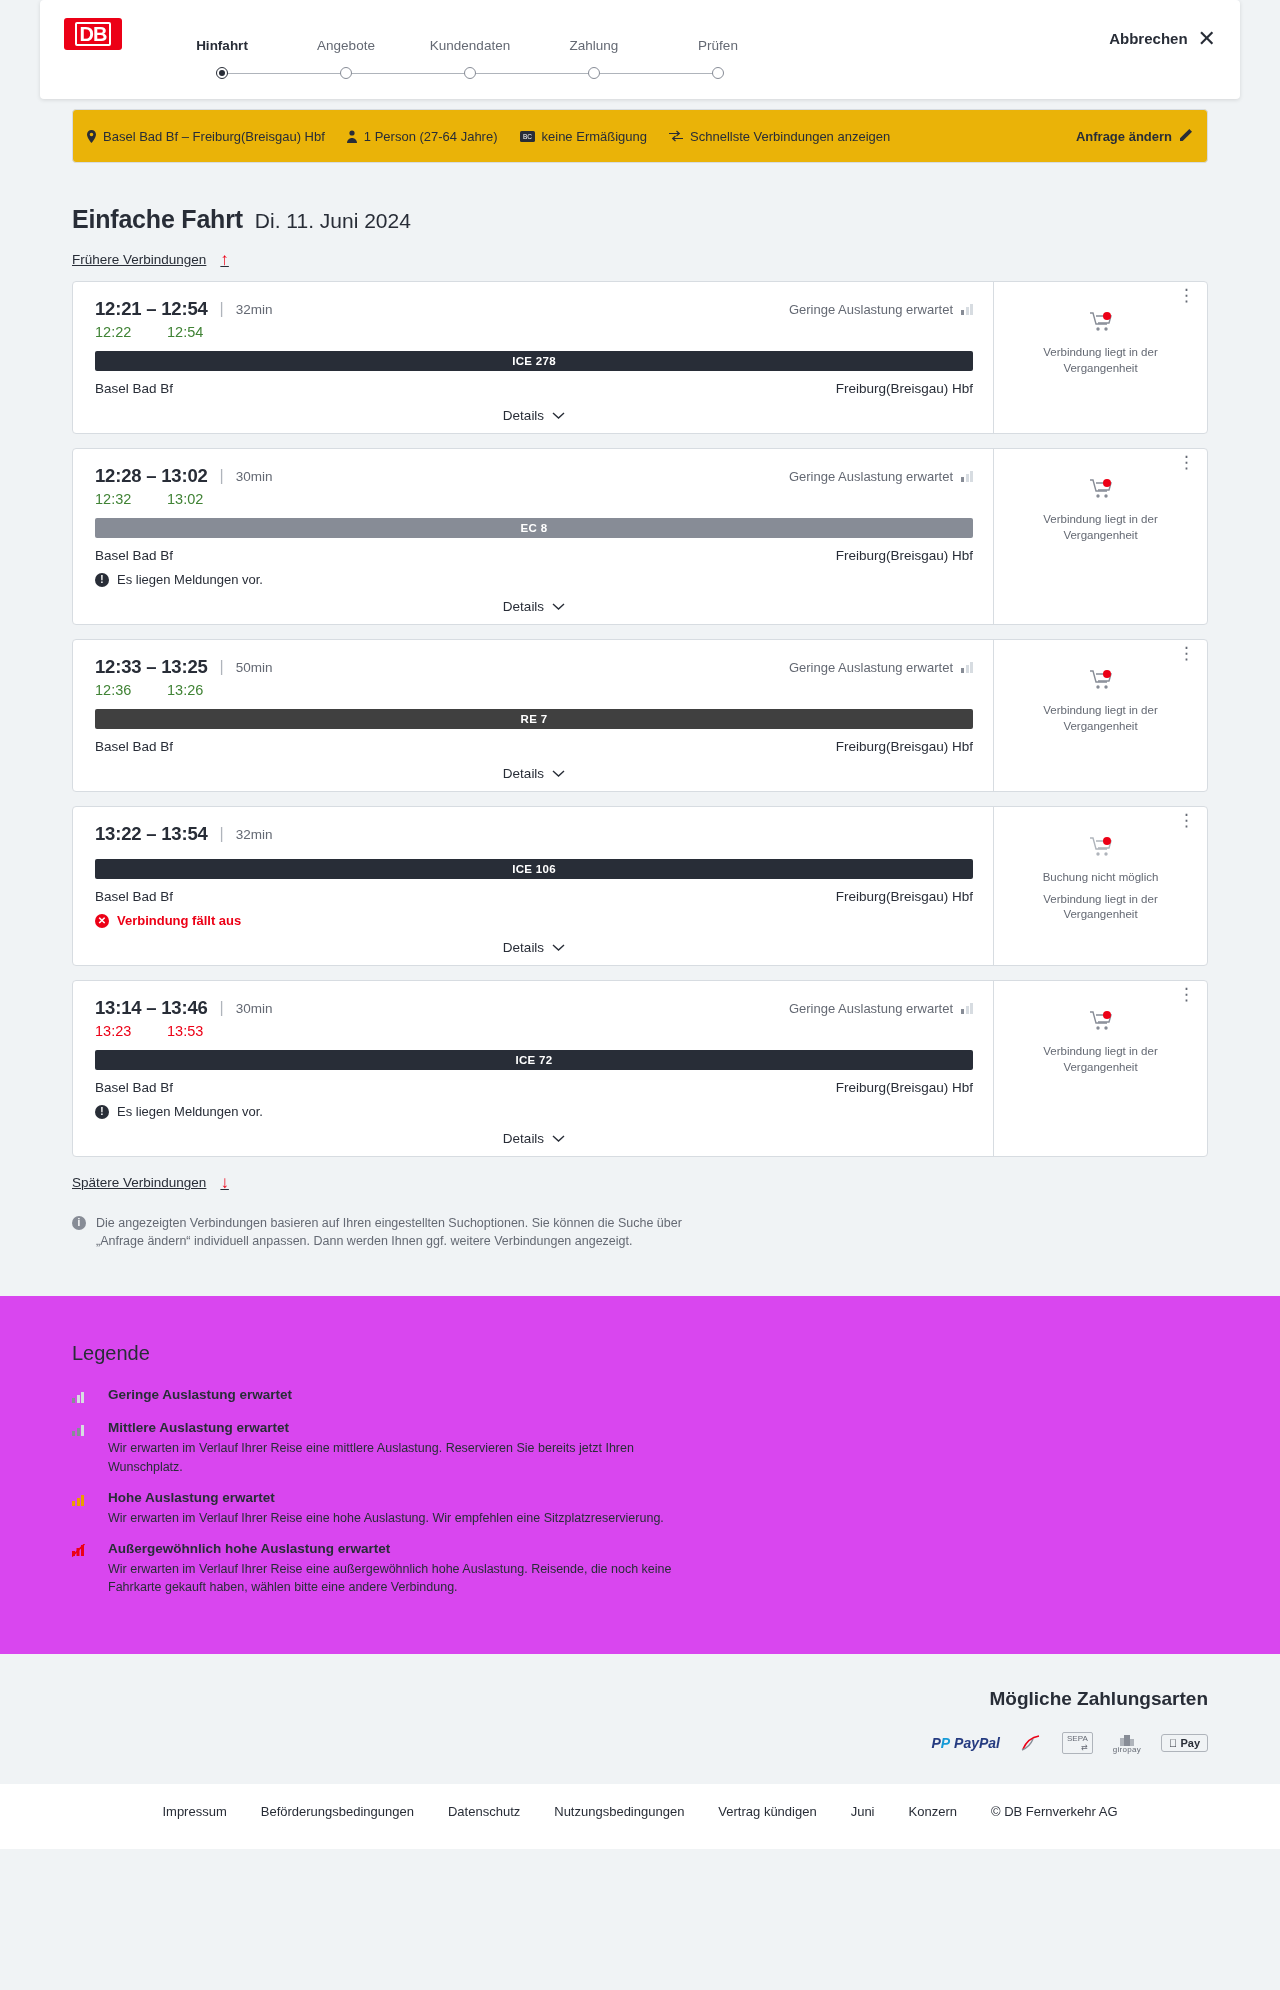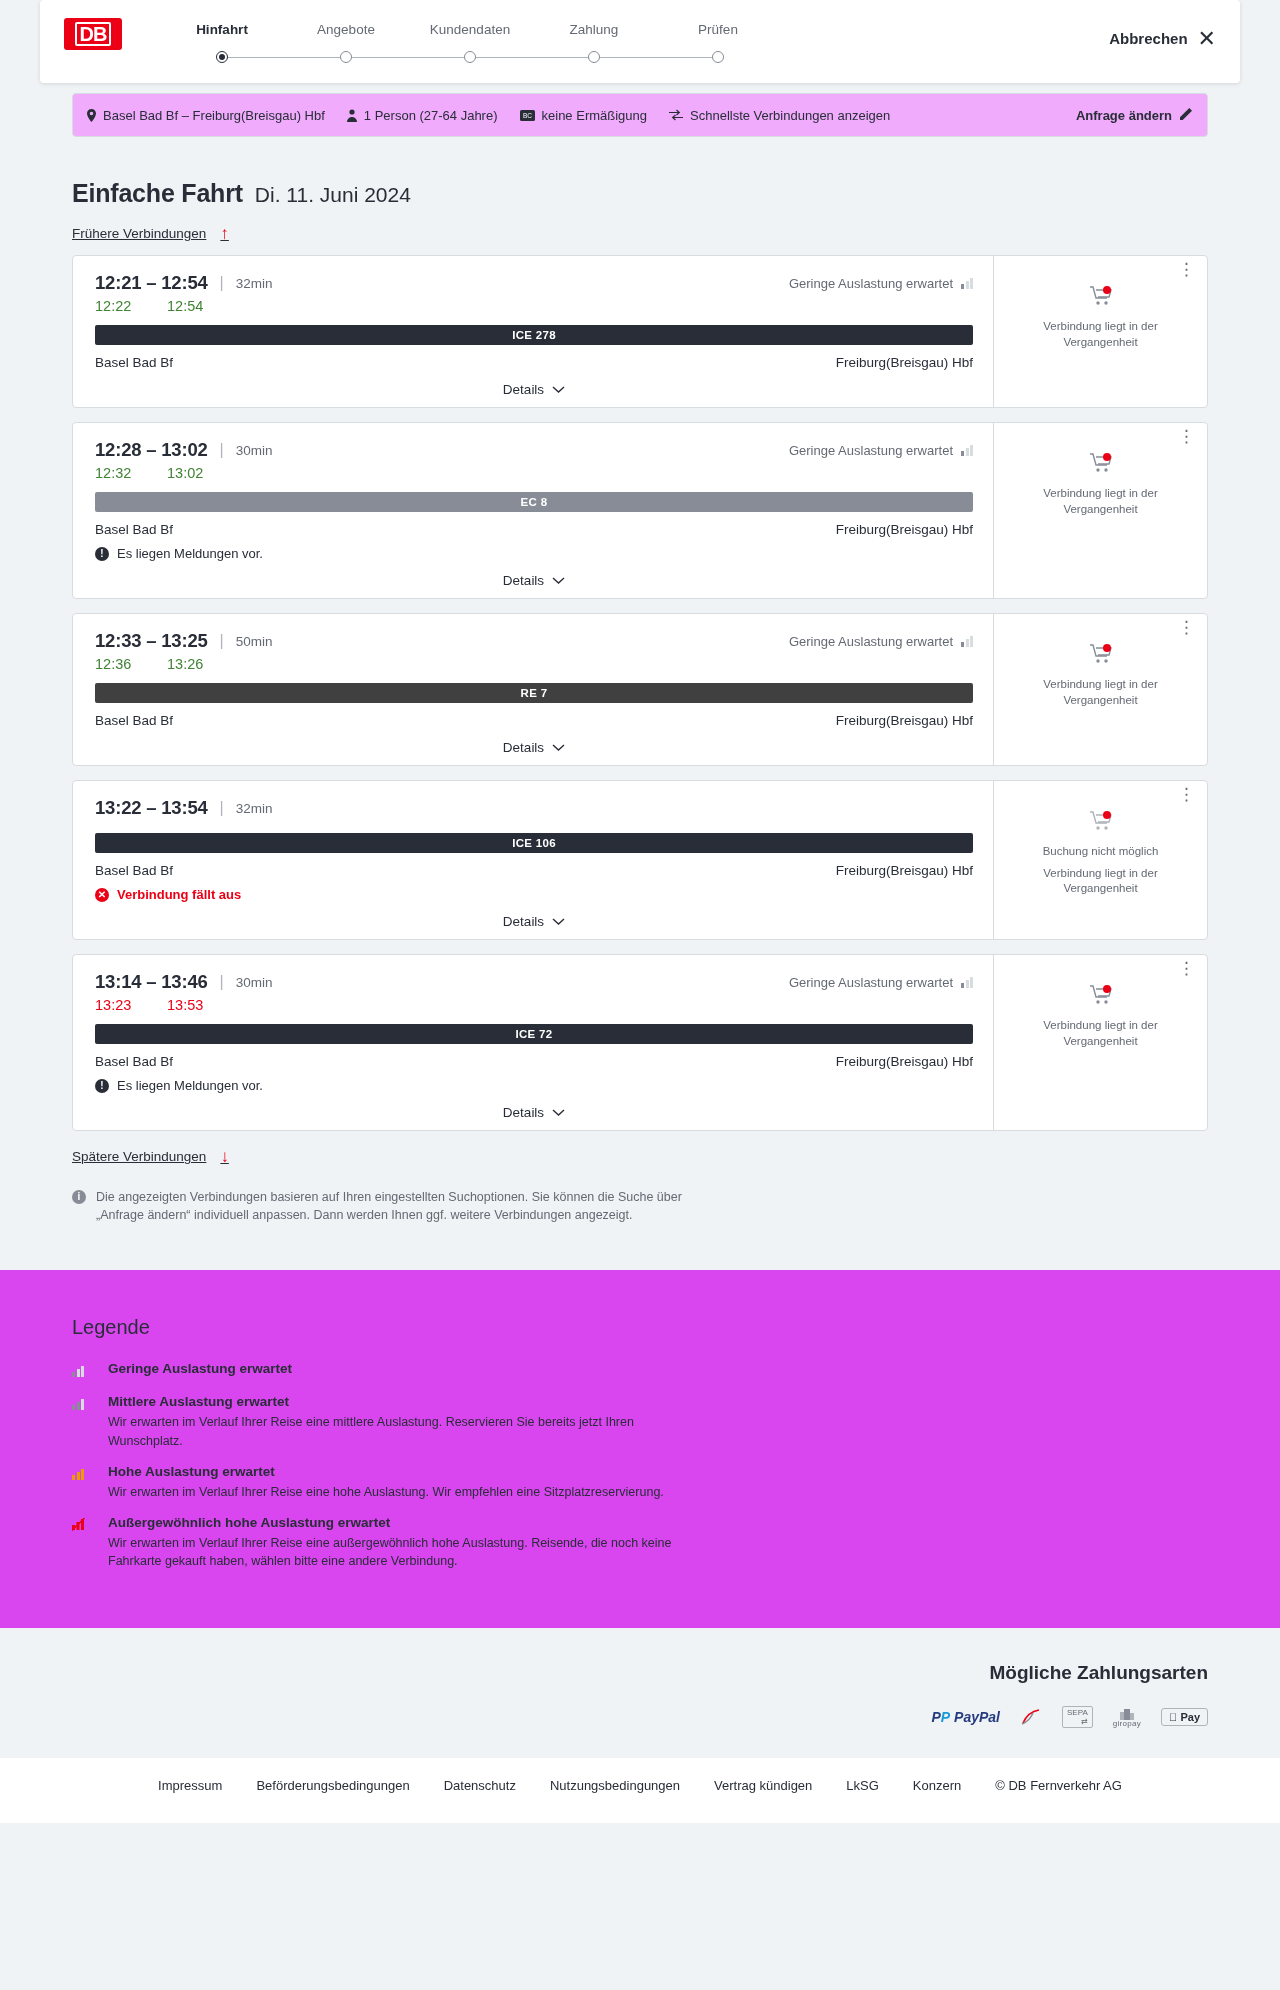--- a/index.html
+++ b/index.html
@@ -29,21 +29,21 @@
     background: #ec0016;
     border-radius: 3px;
     display: flex; align-items: center; justify-content: center;
     color: #fff; font-weight: bold; font-size: 23px;
     letter-spacing: -1px;
     font-family: "Liberation Sans", sans-serif;
     flex: 0 0 auto;
   }
   .db-logo span { border: 2px solid #fff; border-radius: 2px; padding: 0 3px; line-height: 20px; font-size: 20px; }
 
-  .stepper { display: flex; margin-left: 38px; margin-top: 4px; }
+  .stepper { display: flex; margin-left: 38px; margin-top: 20px; }
   .step { width: 124px; text-align: center; position: relative; }
   .step .lbl { font-size: 13.5px; color: #646973; white-space: nowrap; }
   .step.active .lbl { color: #282d37; font-weight: bold; }
   .step .dotrow { height: 22px; margin-top: 10px; position: relative; }
   .step .line {
     position: absolute; top: 10px; left: 50%; width: 100%; height: 1px; background: #afb4bb;
   }
   .step:last-child .line { display: none; }
   .step .dot {
     position: absolute; top: 4px; left: 50%; margin-left: -6px;
@@ -59,24 +59,24 @@
   .cancel {
     position: absolute; right: 24px; top: 30px;
     display: flex; align-items: center; gap: 10px;
     font-size: 15px; font-weight: bold; color: #282d37; cursor: pointer;
   }
   .cancel .x { font-size: 22px; font-weight: 400; line-height: 14px; }
 
   
   .summary-wrap { padding: 10px 72px 0 72px; }
   .summary {
-    background: #f0abfc;
+    background: #eab308;
     border: 1px solid #d7dce1;
     border-radius: 4px;
-    height: 44px;
+    height: 54px;
     display: flex; 
     padding: 0 14px;
     font-size: 13px; color: #282d37;
   }
   .summary .seg { display: flex; align-items: center; gap: 7px; padding-right: 22px; white-space: nowrap; }
   .summary .seg svg { display: block; }
   .summary .spacer { flex: 1 1 auto; }
   .summary .edit { display: flex; align-items: center; gap: 8px; font-weight: bold; cursor: pointer; }
 
   
@@ -685,19 +685,19 @@
     </div>
   </div>
 
   <footer>
     <div class="flinks">
       <span>Impressum</span>
       <span>Beförderungsbedingungen</span>
       <span>Datenschutz</span>
       <span>Nutzungsbedingungen</span>
       <span>Vertrag kündigen</span>
-      <span>LkSG</span>
+      <span>Juni</span>
       <span>Konzern</span>
       <span class="copy">© DB Fernverkehr AG</span>
     </div>
   </footer>
 
 </div>
 
 </body></html>

